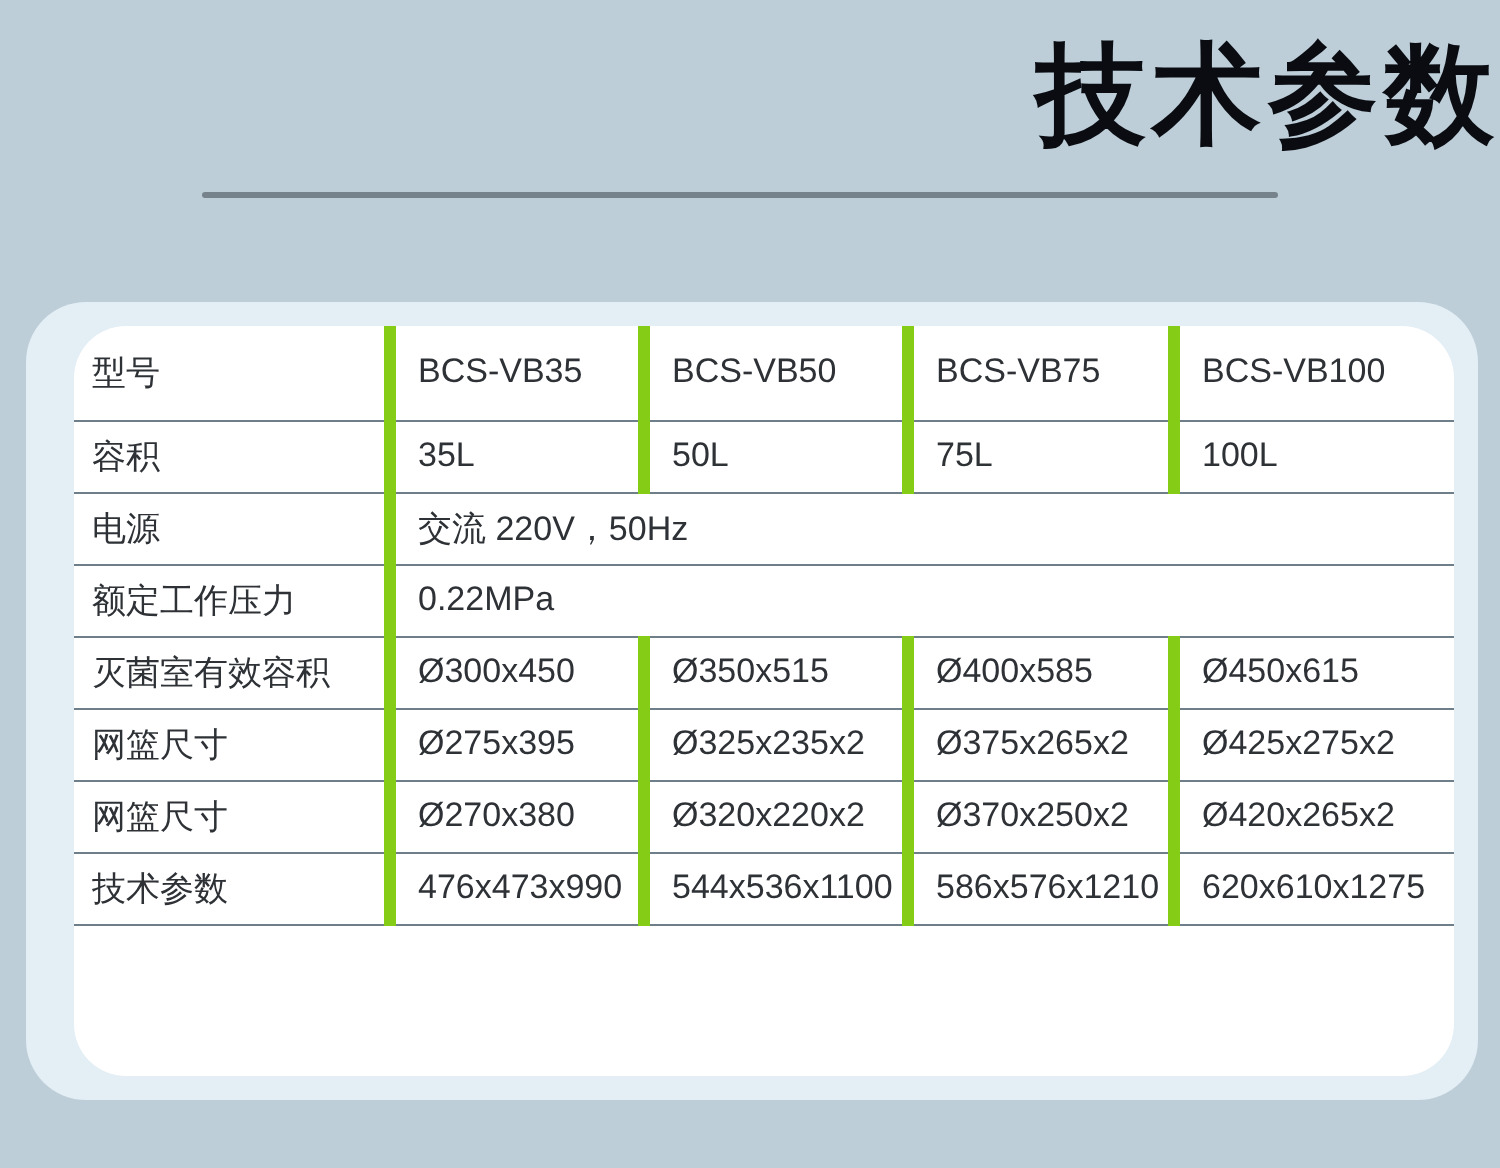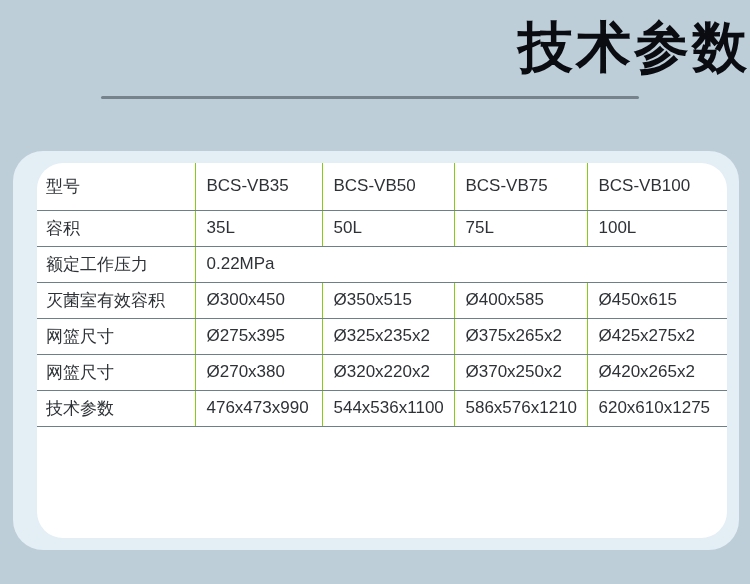--- a/index.html
+++ b/index.html
@@ -56,21 +56,21 @@
     border-bottom: 1px solid #6e7f8a;
     padding: 0 2px 0 11px;
     vertical-align: middle;
     white-space: nowrap;
     overflow: hidden;
   }
   .spec-table td.lbl {
     padding-left: 9px;
   }
   .spec-table td.val {
-    border-left: 1px solid #84cc16;
+    border-left: 6px solid #84cc16;
   }
 </style>
 </head>
 <body>
 
 <div class="page-title">技术参数</div>
 <div class="title-divider"></div>
 
 <div class="card-halo"></div>
 <div class="spec-card">
@@ -89,20 +89,24 @@
         <td class="val">BCS-VB50</td>
         <td class="val">BCS-VB75</td>
         <td class="val">BCS-VB100</td>
       </tr>
       <tr>
         <td class="lbl">容积</td>
         <td class="val">35L</td>
         <td class="val">50L</td>
         <td class="val">75L</td>
         <td class="val">100L</td>
+      </tr>
+      <tr>
+        <td class="lbl">电源</td>
+        <td class="val" colspan="4">交流 220V，50Hz</td>
       </tr>
       <tr>
         <td class="lbl">额定工作压力</td>
         <td class="val" colspan="4">0.22MPa</td>
       </tr>
       <tr>
         <td class="lbl">灭菌室有效容积</td>
         <td class="val">Ø300x450</td>
         <td class="val">Ø350x515</td>
         <td class="val">Ø400x585</td>

